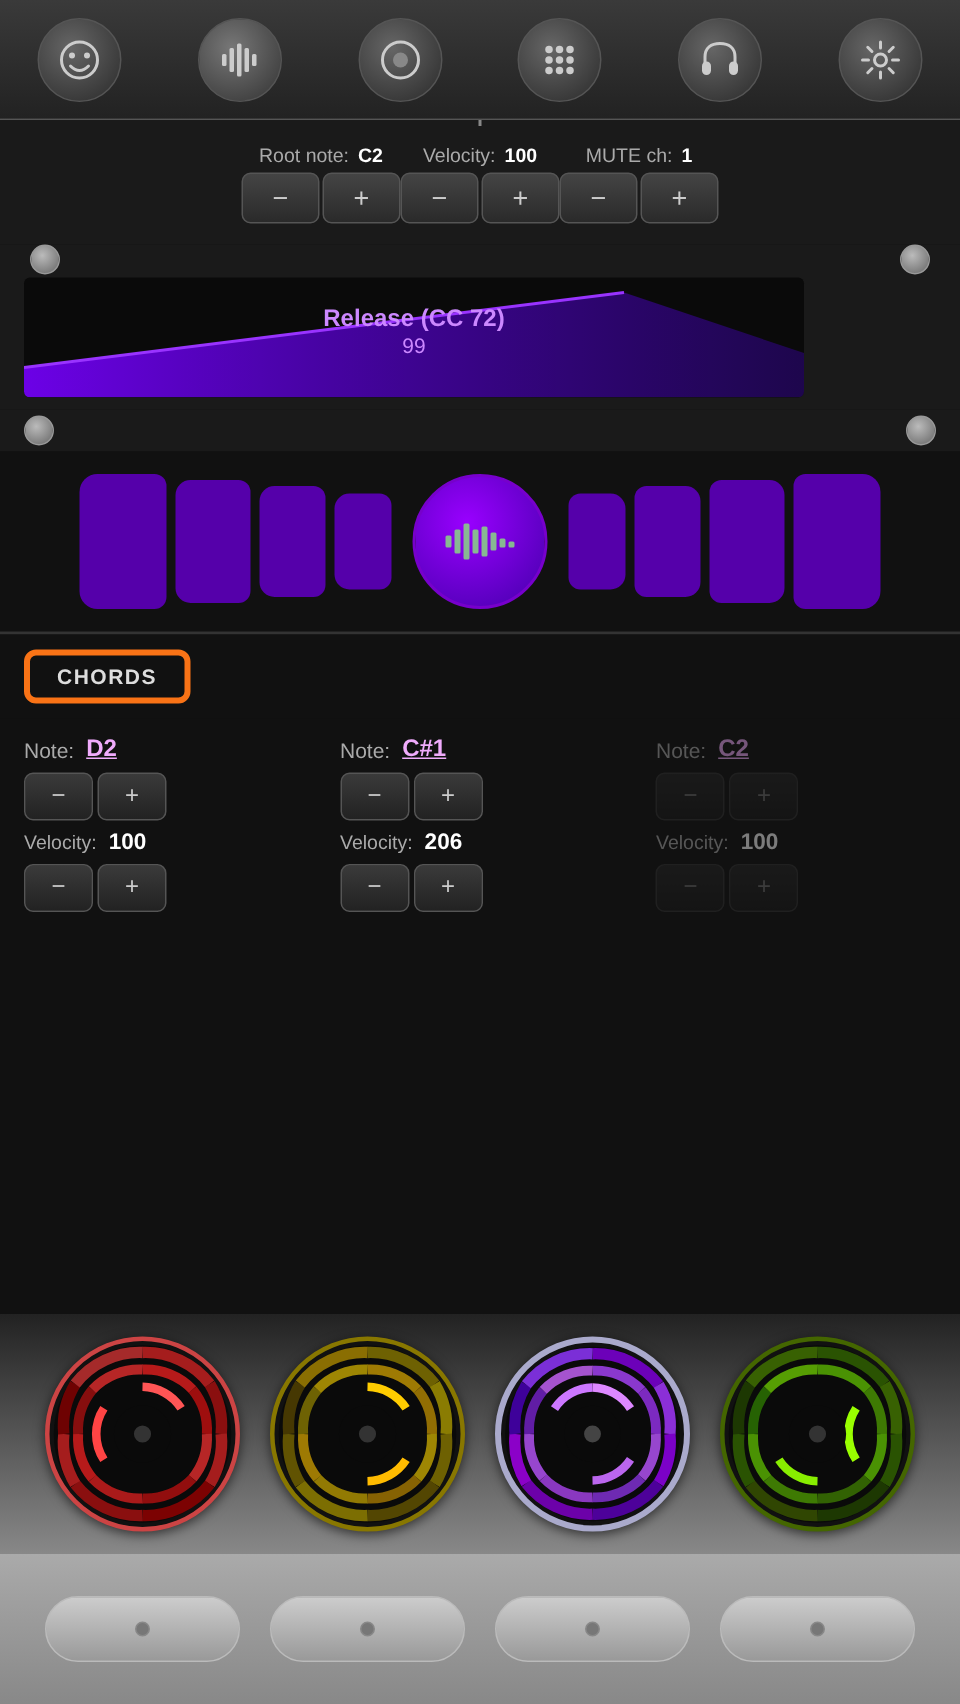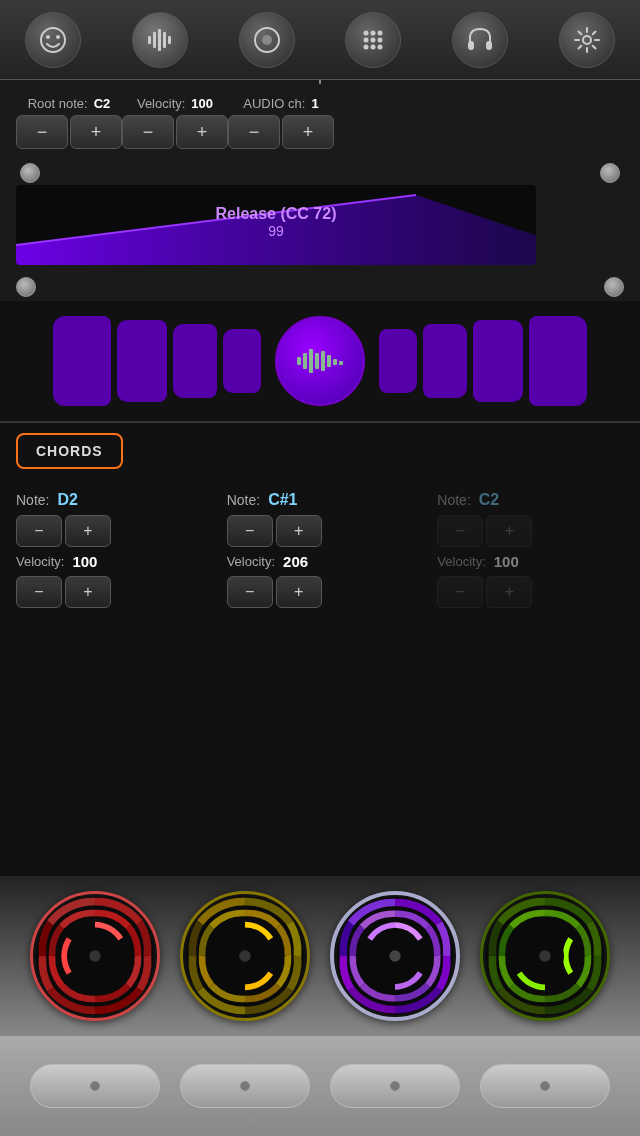--- a/index.html
+++ b/index.html
@@ -40,21 +40,21 @@
     }
 
     
     .params-section {
       background: #1a1a1a;
       padding: 12px 16px 8px;
     }
     .params-row {
       display: flex;
       align-items: center;
-      justify-content: flex-start;
+      justify-content: center;
       margin-bottom: 6px;
     }
     .param-group {
       display: flex;
       flex-direction: column;
       align-items: center;
     }
     .param-label {
       color: #aaa;
       font-size: 13px;
@@ -189,21 +189,21 @@
       background: #111;
       padding: 10px 16px;
       display: flex;
       align-items: center;
       justify-content: space-between;
     }
     .tab-btn {
       height: 36px;
       padding: 0 18px;
       border-radius: 8px;
-      border: 2px solid #f97316;
+      border: 4px solid #f97316;
       background: transparent;
       color: #ddd;
       font-size: 14px;
       font-weight: bold;
       cursor: pointer;
       letter-spacing: 1px;
     }
     .tab-group {
       display: flex;
       border-radius: 8px;
@@ -245,23 +245,24 @@
     }
     .note-col.disabled { opacity: 0.45; }
     .note-row-label {
       display: flex;
       align-items: center;
       gap: 8px;
       font-size: 14px;
       color: #aaa;
     }
     .note-row-label .note-val {
-      color: #7dd3fc;
+      color: #f0abfc;
       font-weight: bold;
       font-size: 16px;
+      text-decoration: underline;
     }
     .mini-btn-group {
       display: flex;
       gap: 3px;
     }
     .mini-btn {
       width: 46px;
       height: 32px;
       background: linear-gradient(180deg, #3a3a3a 0%, #222 100%);
       border: 1px solid #555;
@@ -421,21 +422,21 @@
         <span>Velocity:</span>
         <span class="param-value">100</span>
       </div>
       <div class="btn-group">
         <button class="ctrl-btn">−</button>
         <button class="ctrl-btn">+</button>
       </div>
     </div>
     <div class="param-group">
       <div class="param-label">
-        <span>AUDIO ch:</span>
+        <span>MUTE ch:</span>
         <span class="param-value">1</span>
       </div>
       <div class="btn-group">
         <button class="ctrl-btn">−</button>
         <button class="ctrl-btn">+</button>
       </div>
     </div>
   </div>
 </div>
 

